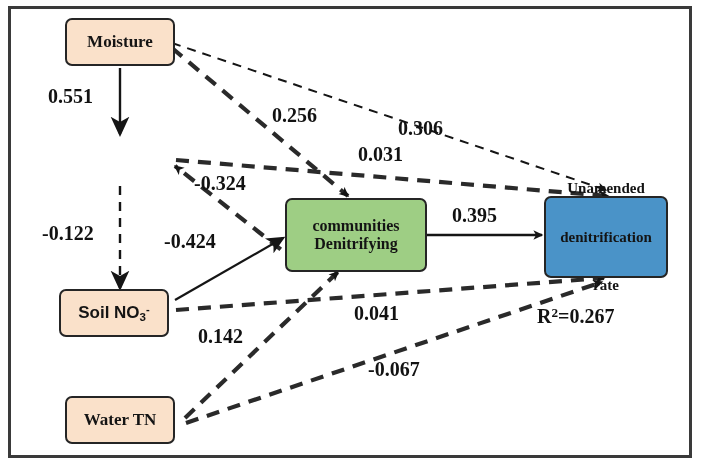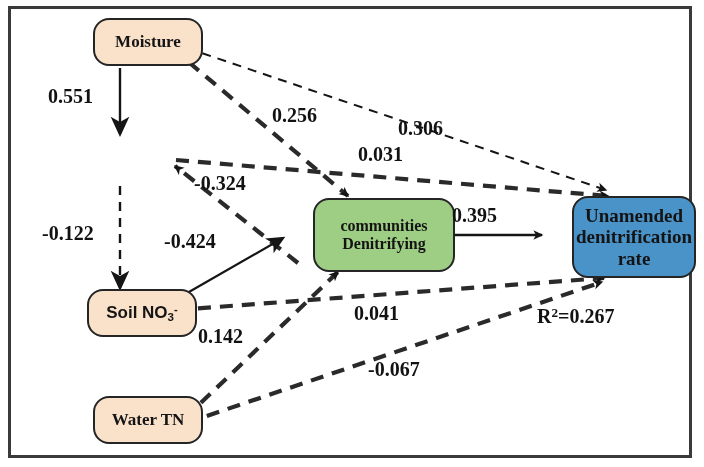--- a/index.html
+++ b/index.html
@@ -1,22 +1,22 @@
 <!DOCTYPE html>
 <html><head>
 <meta charset="utf-8">
 <style>
   html,body{margin:0;padding:0;background:#ffffff;}
   body{font-family:"Liberation Serif", serif;}
   #stage{position:relative;width:704px;height:467px;background:#ffffff;overflow:hidden;}
   #frame{position:absolute;left:8px;top:6px;width:684px;height:452px;border:3px solid #3a3a3a;background:#ffffff;box-sizing:border-box;}
   #svg{position:absolute;left:0;top:0;width:704px;height:467px;}
-  .node{position:absolute;box-sizing:border-box;border:2.5px solid #252525;border-radius:16px;
+  .node{position:absolute;box-sizing:border-box;border:2.5px solid #252525;border-radius:7px;
         display:flex;align-items:center;justify-content:center;text-align:center;
-        font-weight:bold;color:#141414;line-height:1.12;margin-left:28px;}
+        font-weight:bold;color:#141414;line-height:1.12;}
   .peach{background:#fae1ca;}
   .green{background:#9ece84;}
   .blue{background:#4a93c8;}
   .lbl{position:absolute;font-weight:bold;color:#121212;white-space:nowrap;
        font-family:"Liberation Serif", serif;}
   .sans{font-family:"Liberation Sans", sans-serif;}
   sub{font-size:.68em;vertical-align:-0.22em;}
   sup{font-size:.66em;vertical-align:0.45em;}
 </style>
 </head>
@@ -72,21 +72,21 @@
 
   <div class="node peach" style="left:65px;top:396px;width:110px;height:48px;font-size:17px;">
     <span>Water TN</span>
   </div>
 
   <div class="node green" style="left:285px;top:198px;width:142px;height:74px;font-size:16px;flex-direction:column;">
     <span>communities</span>
     <span>Denitrifying</span>
   </div>
 
-  <div class="node blue" style="left:544px;top:196px;width:124px;height:82px;font-size:19px;flex-direction:column;">
+  <div class="node blue" style="left:544px;top:196px;width:124px;height:82px;font-size:15px;flex-direction:column;gap:32px;">
     <span>Unamended</span>
     <span>denitrification</span>
     <span>rate</span>
   </div>
 
   <div class="lbl" style="left:48px;top:85px;font-size:20px;">0.551</div>
 
   <div class="lbl" style="left:42px;top:222px;font-size:20px;">-0.122</div>
 
   <div class="lbl" style="left:272px;top:104px;font-size:20px;text-align:right;">0.256</div>

